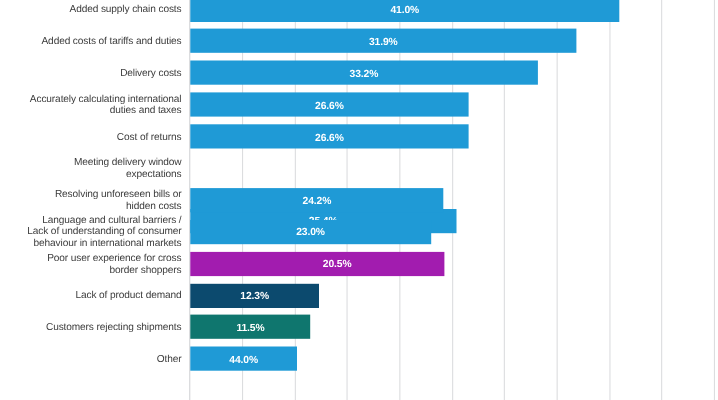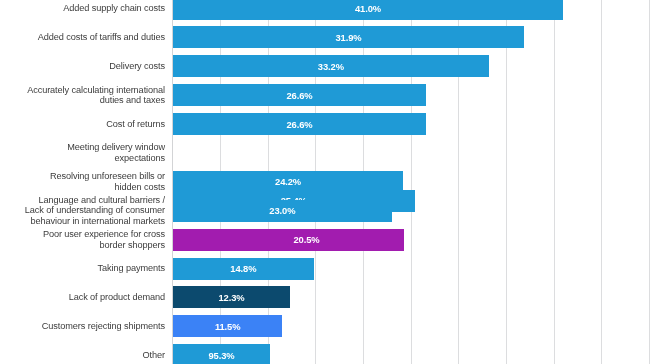--- a/index.html
+++ b/index.html
@@ -194,47 +194,39 @@
         <div class="row">
           <div class="cat-label">Poor user experience for cross
 border shoppers</div>
           <div class="bar-track" style="width: 194.955px;">
             <div class="bar" style="background: #a21caf; width: 100%; padding-left: 36px;">
               <span class="bar-value">20.5%</span>
             </div>
           </div>
         </div>
         <div class="row">
-          <div class="cat-label">Taking payments</div>
-          <div class="bar-track" style="width: 140.748px;">
-            <div class="bar" style="background: rgb(31, 154, 214); width: 100%;">
-              <span class="bar-value">14.8%</span>
-            </div>
-          </div>
-        </div>
-        <div class="row">
           <div class="cat-label">Lack of product demand</div>
           <div class="bar-track" style="width: 116.973px;">
             <div class="bar" style="background: #0c4a6e; width: 100%;">
               <span class="bar-value">12.3%</span>
             </div>
           </div>
         </div>
         <div class="row">
           <div class="cat-label">Customers rejecting shipments</div>
           <div class="bar-track" style="width: 109.365px;">
-            <div class="bar" style="background: #3b82f6; width: 100%;">
+            <div class="bar" style="background: #0f766e; width: 100%;">
               <span class="bar-value">11.5%</span>
             </div>
           </div>
         </div>
         <div class="row">
           <div class="cat-label">Other</div>
           <div class="bar-track" style="width: 97.002px;">
             <div class="bar" style="background: rgb(31, 154, 214); width: 100%;">
-              <span class="bar-value">95.3%</span>
+              <span class="bar-value">44.0%</span>
             </div>
           </div>
         </div>
       </div>
 
   </div>
 </div>
 
 </body></html>

